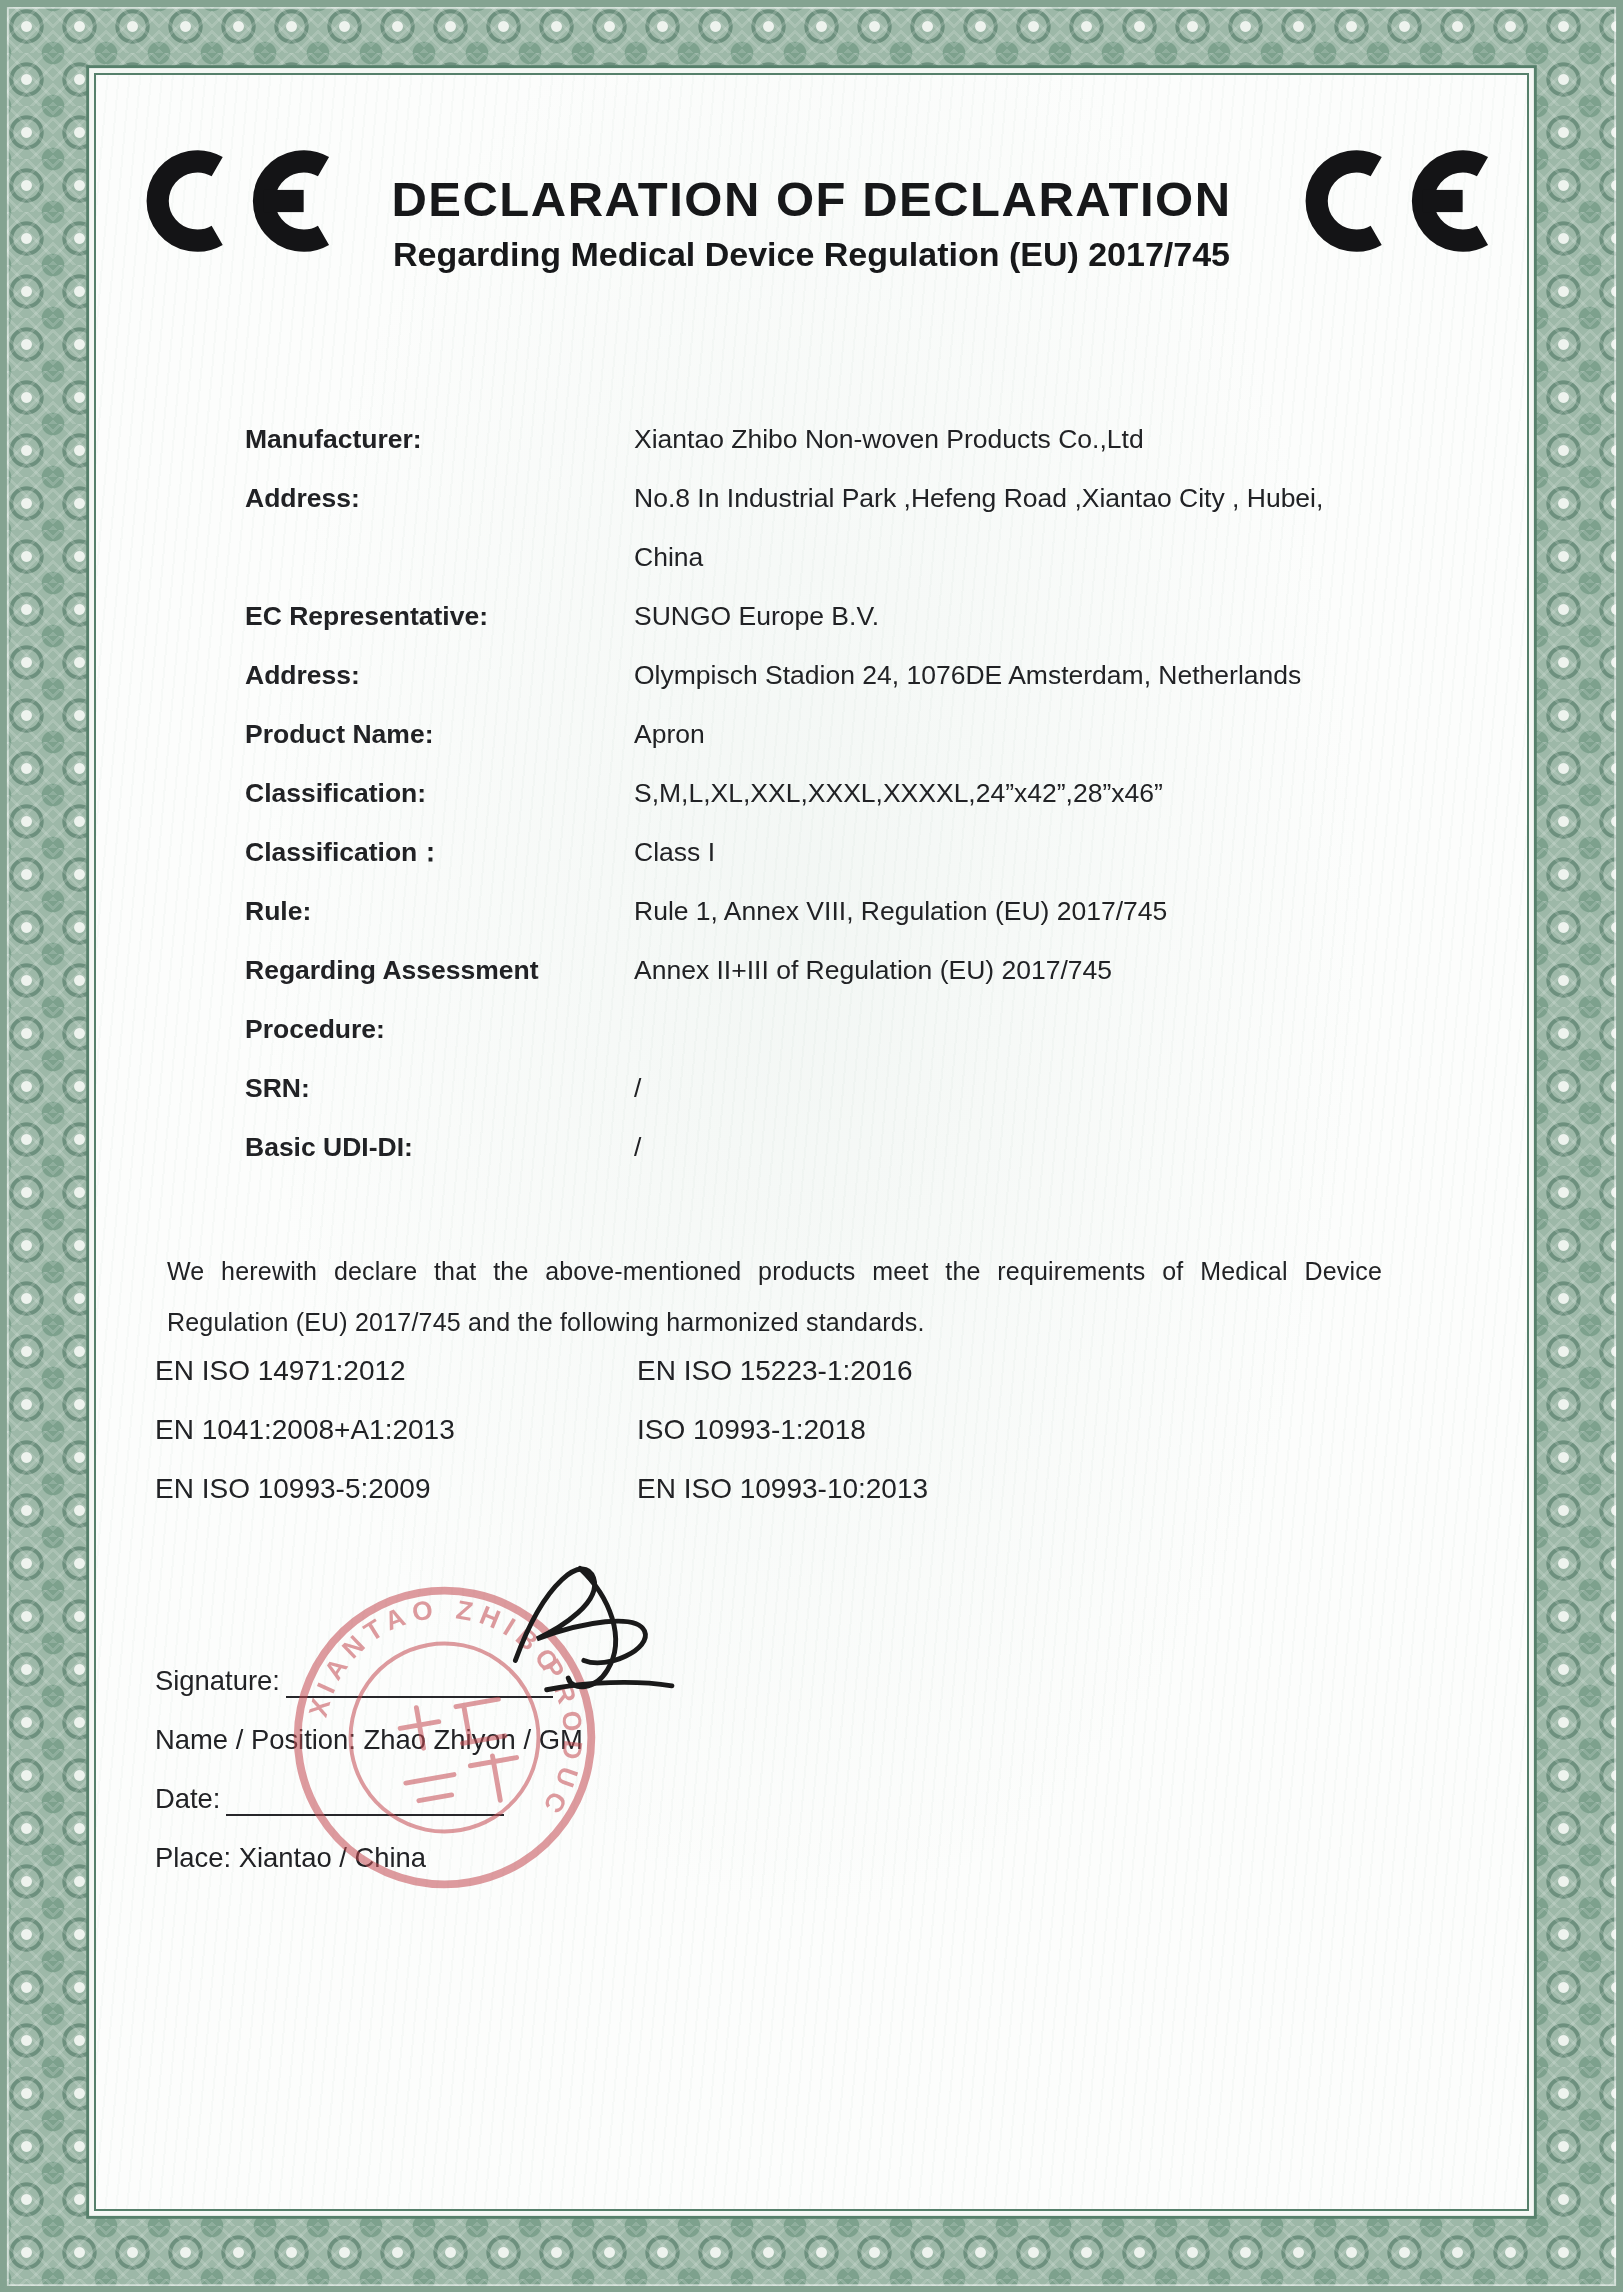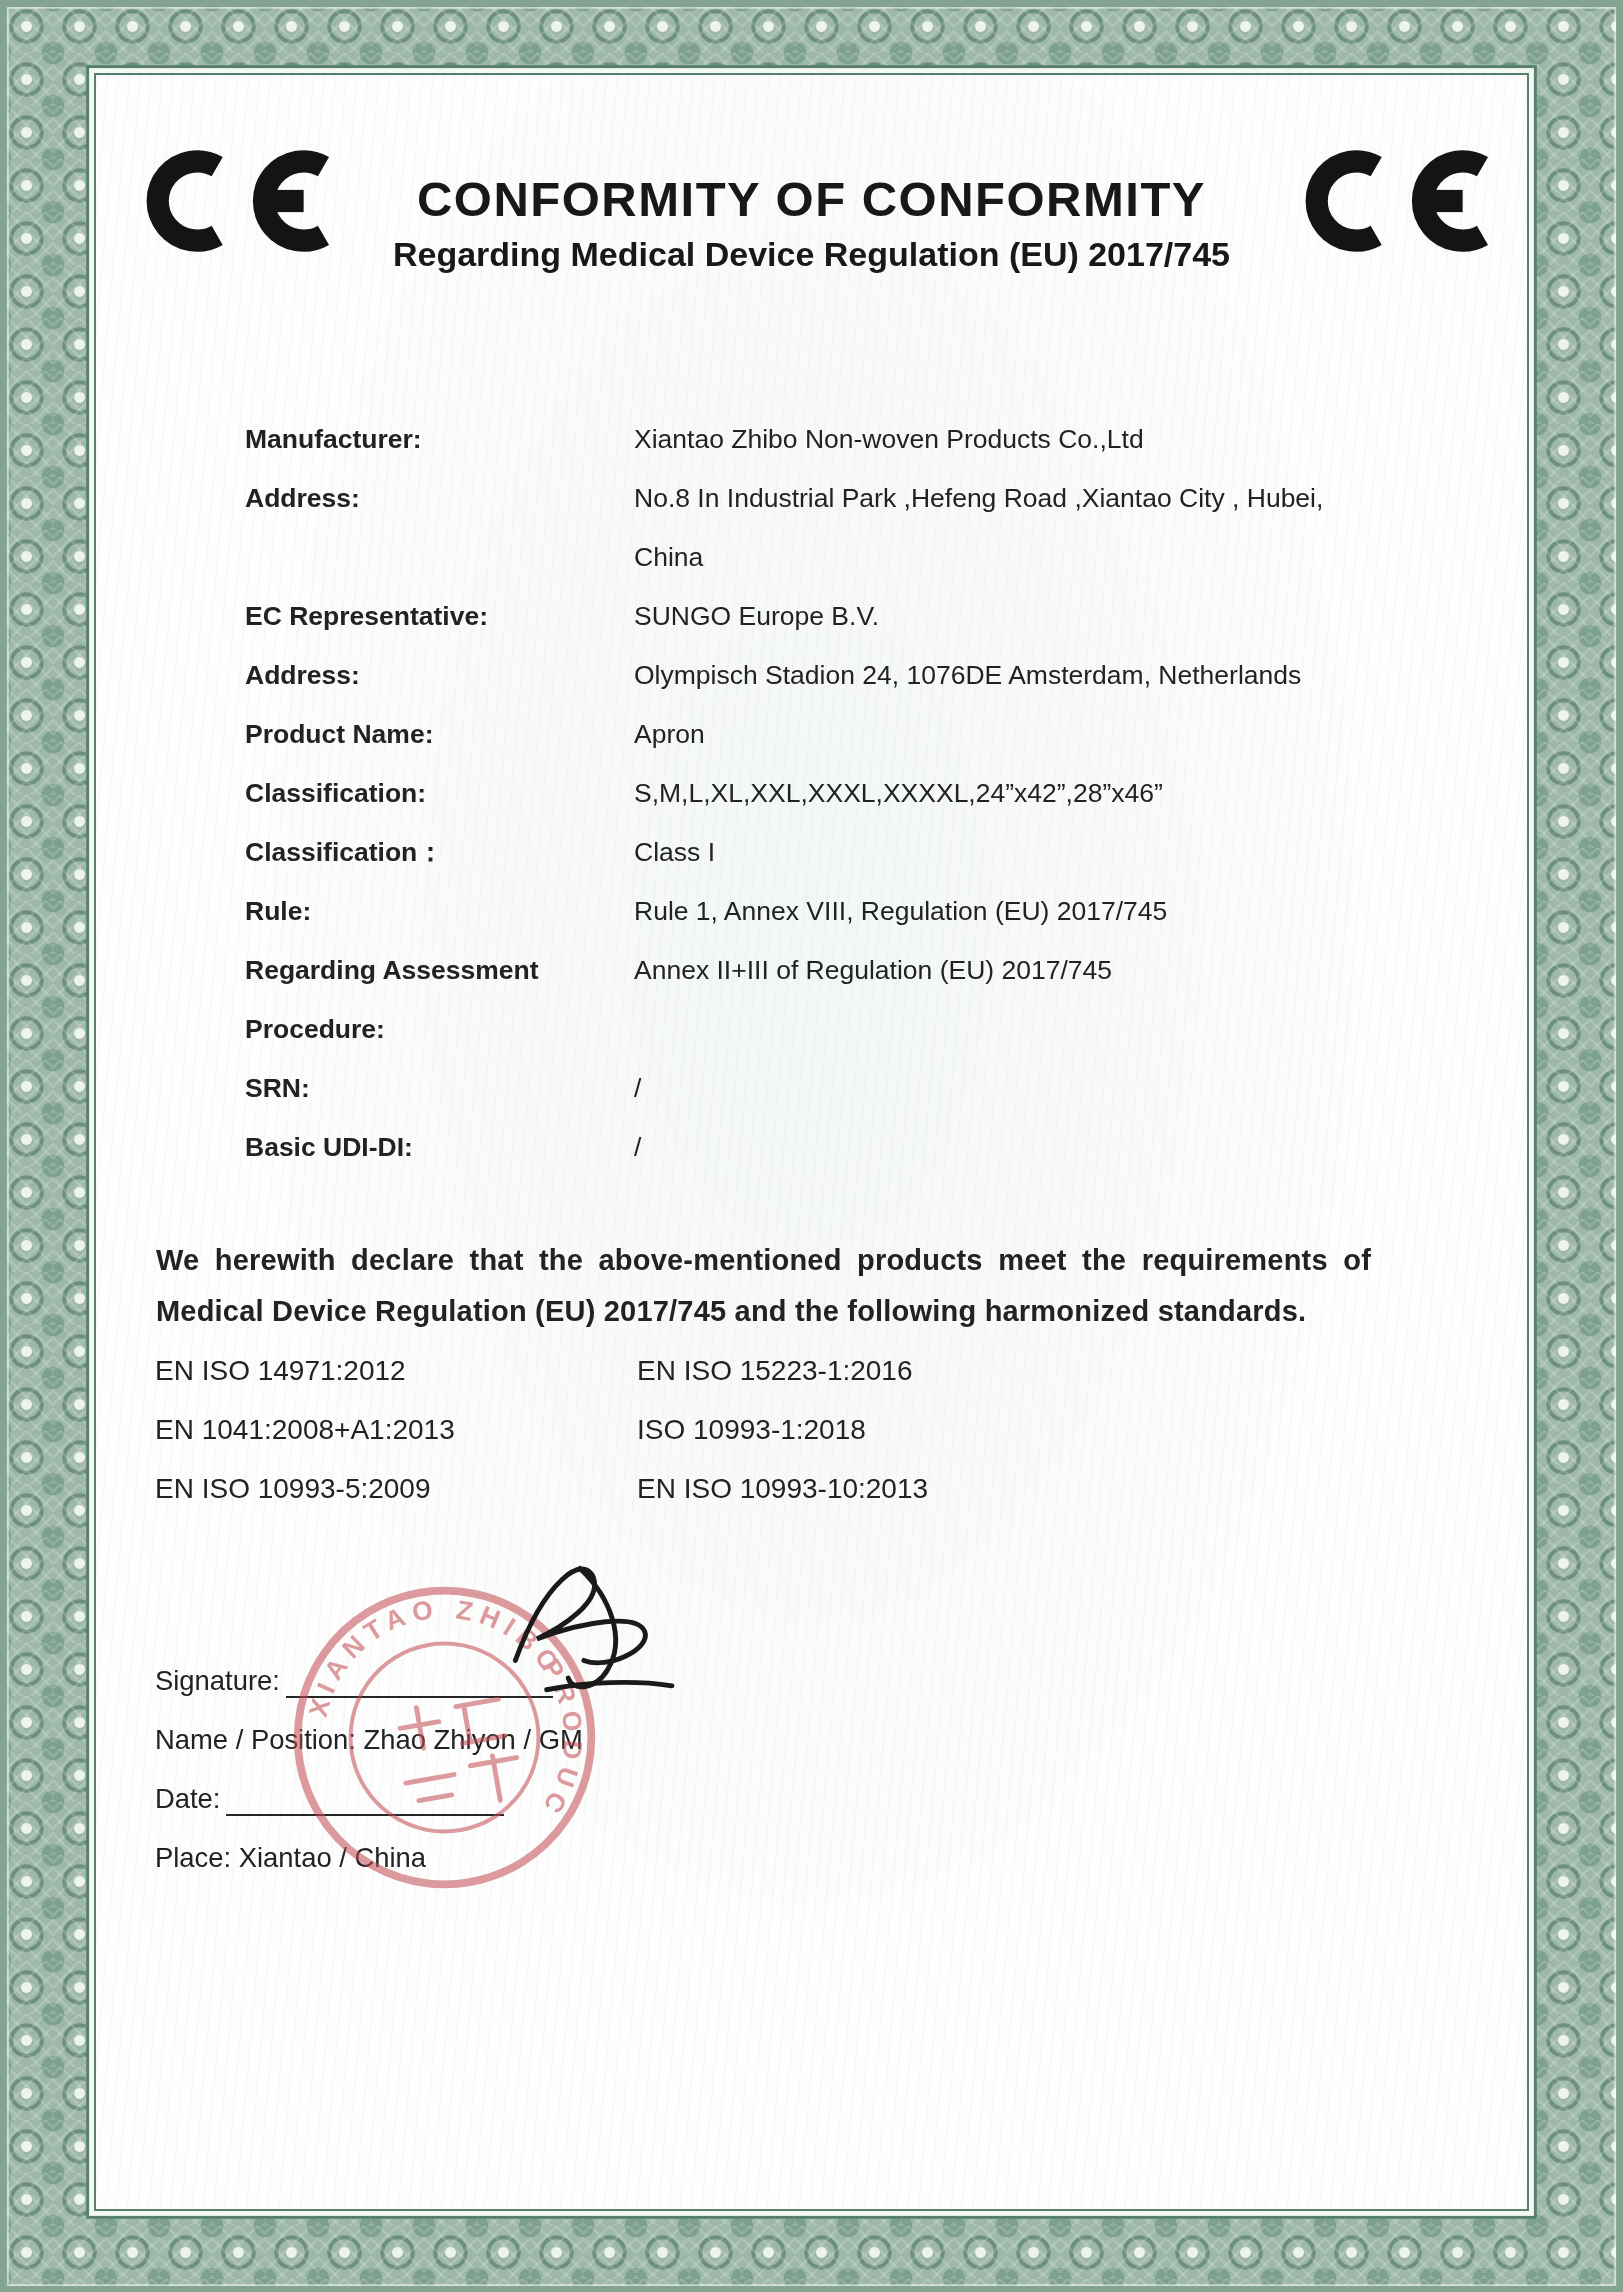--- a/index.html
+++ b/index.html
@@ -40,22 +40,22 @@
   .ce-left{left:49px;top:69px;}
   .ce-right{right:11.8px;top:69px;}
   .title-block{position:absolute;left:0;right:0;top:96px;text-align:center;}
   .title{font-size:49px;font-weight:bold;letter-spacing:1.5px;line-height:57px;color:#17181a;}
   .subtitle{font-size:34px;font-weight:bold;margin-top:7px;color:#17181a;}
   .fields{position:absolute;left:149px;right:55px;top:335px;}
   .frow{display:flex;font-size:26.5px;line-height:59px;}
   .flabel{width:389px;flex-shrink:0;font-weight:bold;}
   .fvalue{flex:1;}
   .declaration{
-    position:absolute;left:59px;top:1159px;width:1215px;margin:1px;
-    font-size:29px;line-height:51px;letter-spacing:0.2px;text-align:justify;font-weight:bold;
+    position:absolute;left:59px;top:1159px;width:1215px;margin:12px;
+    font-size:25px;line-height:51px;letter-spacing:0.2px;text-align:justify;
   }
   .standards{position:absolute;left:59px;right:59px;top:1266px;display:flex;font-size:28px;line-height:59px;align-items:flex-end;}
   .st-col1{width:482px;flex-shrink:0;}
   .sign-block{position:absolute;left:59px;top:1576px;font-size:27.4px;line-height:59px;z-index:2;}
   .uline{
     display:inline-block;height:0;border-bottom:2.9px solid #26262a;
     position:relative;top:7.8px;margin-left:5.9px;
   }
   .uline-sig{width:267px;}
   .uline-date{width:278px;}
@@ -82,21 +82,21 @@
     <svg viewBox="0 0 133 70">
       <g fill="none" stroke="#141416" stroke-width="14">
         <path d="M 45.5 13.35 A 25 25 0 1 0 45.5 56.65"></path>
         <path d="M 112.5 13.35 A 25 25 0 1 0 112.5 56.65"></path>
       </g>
       <rect x="75" y="28" width="25" height="14" fill="#141416"></rect>
     </svg>
   </div>
 
   <div class="title-block">
-    <div class="title">CONFORMITY OF CONFORMITY</div>
+    <div class="title">DECLARATION OF DECLARATION</div>
     <div class="subtitle">Regarding Medical Device Regulation (EU) 2017/745</div>
   </div>
 
   <div class="fields">
     <div class="frow">
       <div class="flabel">Manufacturer:</div>
       <div class="fvalue">Xiantao Zhibo Non-woven Products Co.,Ltd</div>
     </div>
     <div class="frow">
       <div class="flabel">Address:</div>

